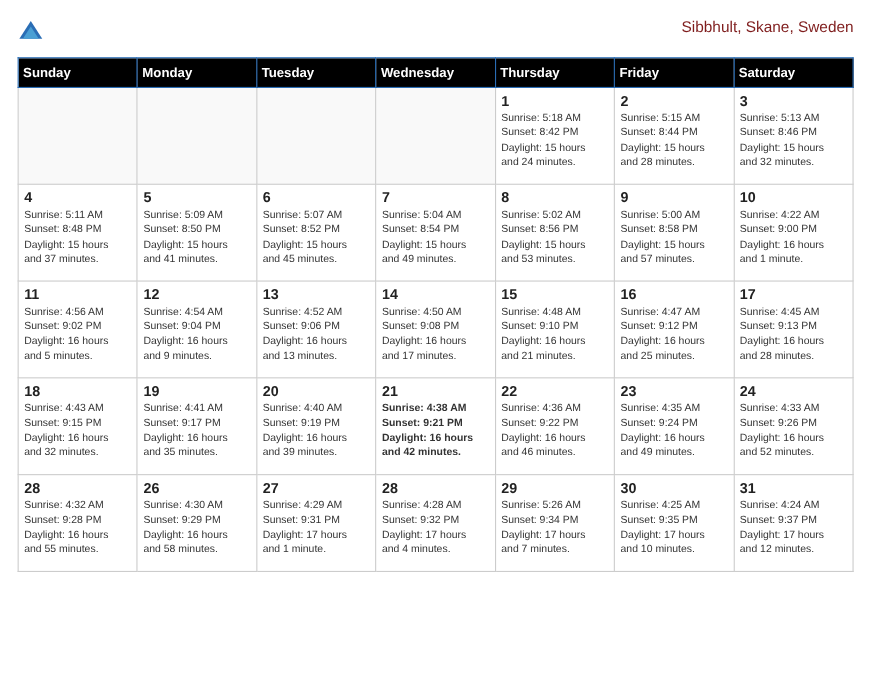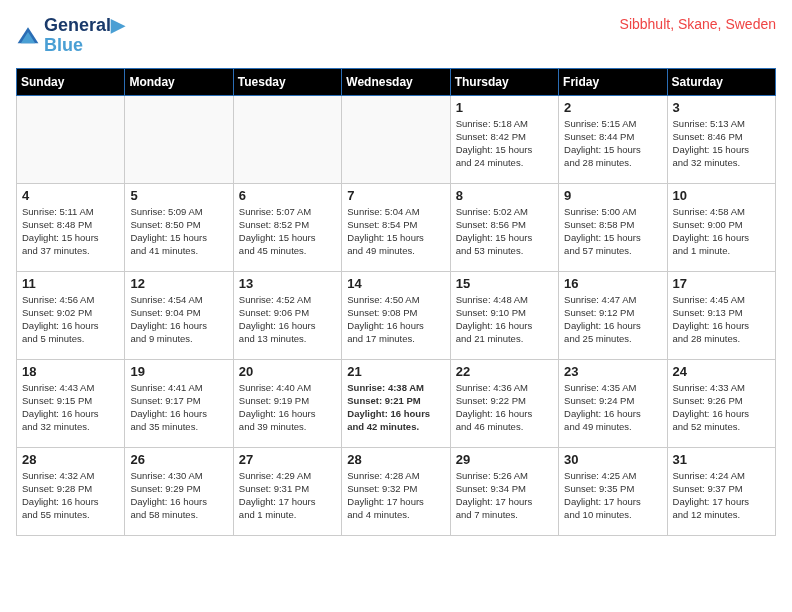--- a/index.html
+++ b/index.html
@@ -37,21 +37,21 @@
     .title-block {
       text-align: right;
     }
     .month-title {
       font-size: 32px;
       font-weight: bold;
       color: #333;
     }
     .subtitle {
       font-size: 14px;
-      color: #ef4444;
+      color: #7f1d1d;
       margin-left: 36px;
     }
     table {
       width: 100%;
       border-collapse: collapse;
       table-layout: fixed;
     }
     th {
       background: #000000;
       color: #fff;
@@ -87,24 +87,20 @@
   </style>
 </head>
 <body>
 
 <div class="header">
   <div class="logo">
     <svg class="logo-icon" viewBox="0 0 30 30">
       <polygon points="15,4 28,24 2,24" fill="#2a6db5"></polygon>
       <polygon points="15,10 24,24 6,24" fill="#4a9fd4"></polygon>
     </svg>
-    <div class="logo-text">
-      <div>General<span>▶</span></div>
-      <div style="color:#4a9fd4">Blue</div>
-    </div>
   </div>
   <div class="title-block">
     <div class="subtitle">Sibbhult, Skane, Sweden</div>
   </div>
 </div>
 
 <table>
   <thead>
     <tr>
     <th>Sunday</th>
@@ -182,21 +178,21 @@
         </td>
         <td>
           <div class="day-num">9</div>
           <div class="day-info" style="white-space: pre-line;">Sunrise: 5:00 AM
 Sunset: 8:58 PM
 Daylight: 15 hours
 and 57 minutes.</div>
         </td>
         <td>
           <div class="day-num">10</div>
-          <div class="day-info" style="white-space: pre-line;">Sunrise: 4:58 AM
+          <div class="day-info" style="white-space: pre-line;">Sunrise: 4:22 AM
 Sunset: 9:00 PM
 Daylight: 16 hours
 and 1 minute.</div>
         </td>
       </tr>
       <tr>
         <td>
           <div class="day-num">11</div>
           <div class="day-info" style="white-space: pre-line;">Sunrise: 4:56 AM
 Sunset: 9:02 PM

